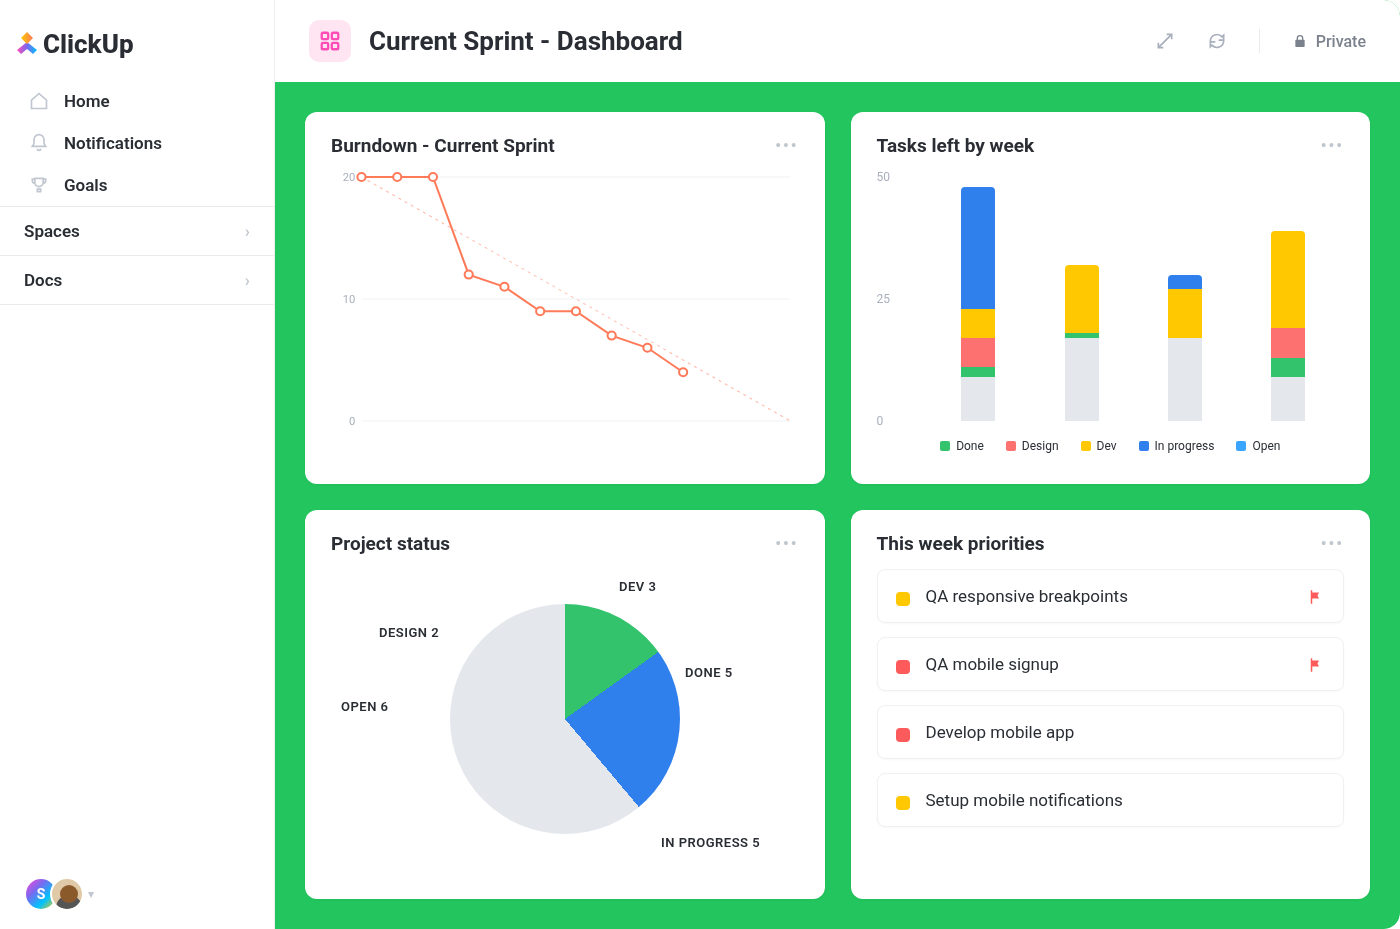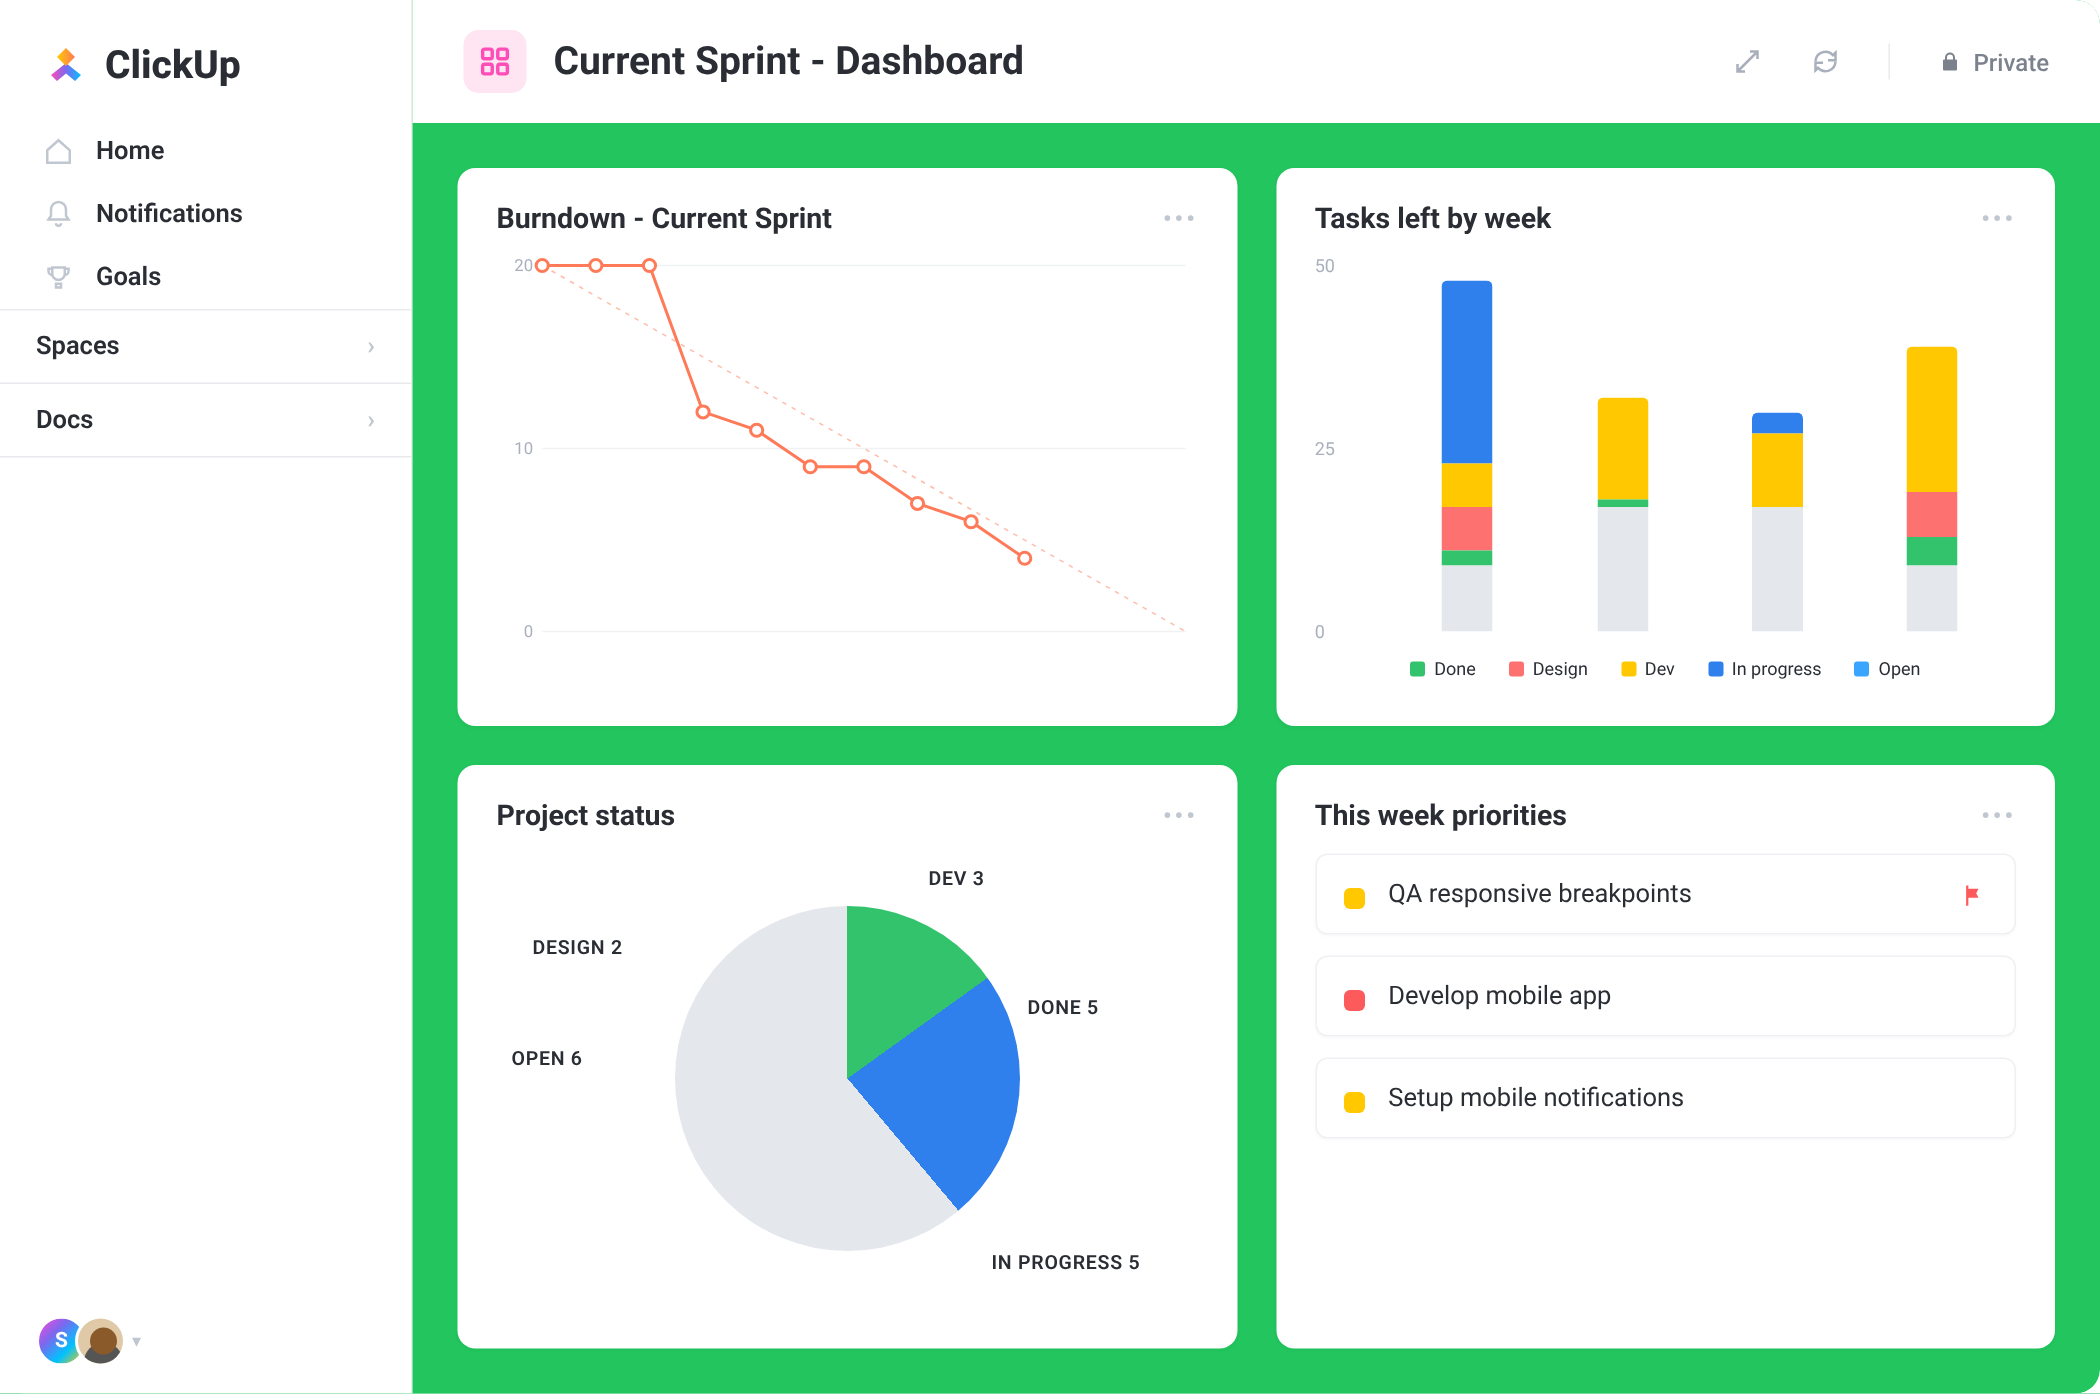--- a/index.html
+++ b/index.html
@@ -1,19 +1,19 @@
 <!DOCTYPE html>
 <html><head>
 <meta charset="utf-8">
 <style>
 * { box-sizing: border-box; margin: 0; padding: 0; }
 body { font-family: -apple-system, BlinkMacSystemFont, "Segoe UI", Roboto, sans-serif; background: #fff; color: #2a2e34; width: 1400px; height: 929px; overflow: hidden; border-radius: 16px; }
 .app { display: flex; height: 100%; }
 .sidebar { width: 275px; background: #fff; display: flex; flex-direction: column; border-right: 1px solid #eee; }
-.logo { display: flex; align-items: center; padding: 28px 28px 20px 28px; gap: 10px; }
+.logo { display: flex; align-items: center; padding: 28px 28px 20px 11px; }
 .logo-mark { width: 32px; height: 32px; }
 .logo-text { font-size: 26px; font-weight: 800; color: #2a2e34; }
 .nav-main { padding: 0 8px; }
 .nav-item { display: flex; align-items: center; gap: 14px; padding: 10px 20px; cursor: pointer; font-size: 17px; font-weight: 600; color: #2a2e34; border-radius: 6px; }
 .nav-item .icon { width: 22px; height: 22px; color: #c1c7d0; display:flex; align-items:center; justify-content:center; }
 .section { border-top: 1px solid #e8eaed; border-bottom: 1px solid #e8eaed; }
 .section + .section { margin-top: 0; border-top: none; }
 .section-head { display: flex; align-items: center; justify-content: space-between; padding: 14px 24px; font-size: 17px; font-weight: 600; cursor: pointer; }
 .section-head .chev { color: #c1c7d0; }
 .sub-items { padding: 0 0 12px 0; }
@@ -264,21 +264,21 @@
           </div>
       </div>
 
       <div class="card">
         <div class="card-head">
           <div class="card-title">Project status</div>
           <div class="dots">•••</div>
         </div>
         <div class="pie-wrap">
           <div class="pie" id="status-pie" style="background: conic-gradient(rgb(253, 113, 113) -117.143deg, rgb(253, 113, 113) -82.8571deg, rgb(255, 200, 0) -82.8571deg, rgb(255, 200, 0) -31.4286deg, rgb(50, 195, 108) -31.4286deg, rgb(50, 195, 108) 54.2857deg, rgb(47, 128, 237) 54.2857deg, rgb(47, 128, 237) 140deg, rgb(228, 231, 236) 140deg, rgb(228, 231, 236) 242.857deg);"></div>
-          <div class="plabel" style="left:24px; top:56px;">DESIGN 2</div>
+          <div class="plabel" style="left:48px; top:56px;">DESIGN 2</div>
           <div class="plabel" style="left:288px; top:10px;">DEV 3</div>
           <div class="plabel" style="left:354px; top:96px;">DONE 5</div>
           <div class="plabel" style="left:330px; top:266px;">IN PROGRESS 5</div>
           <div class="plabel" style="left:10px; top:130px;">OPEN 6</div>
         </div>
       </div>
 
       <div class="card">
         <div class="card-head">
           <div class="card-title">This week priorities</div>
@@ -289,20 +289,29 @@
               <span class="task-status" style="background:#ffc800"></span>
       <span class="task-name">QA responsive breakpoints</span>
       <span class="flag">
                 <svg width="18" height="18" viewBox="0 0 24 24" fill="currentColor">
                   <path d="M5 3v18h2v-7h9l-2-4 2-4H7V3Z"></path>
                 </svg>
               </span>
             </div>
             <div class="task">
               <span class="task-status" style="background:#fd5b5b"></span>
+      <span class="task-name">QA mobile signup</span>
+      <span class="flag">
+                <svg width="18" height="18" viewBox="0 0 24 24" fill="currentColor">
+                  <path d="M5 3v18h2v-7h9l-2-4 2-4H7V3Z"></path>
+                </svg>
+              </span>
+            </div>
+            <div class="task">
+              <span class="task-status" style="background:#fd5b5b"></span>
       <span class="task-name">Develop mobile app</span>
       </div>
             <div class="task">
               <span class="task-status" style="background:#ffc800"></span>
       <span class="task-name">Setup mobile notifications</span>
       </div>
           </div>
       </div>
 
     </div>

